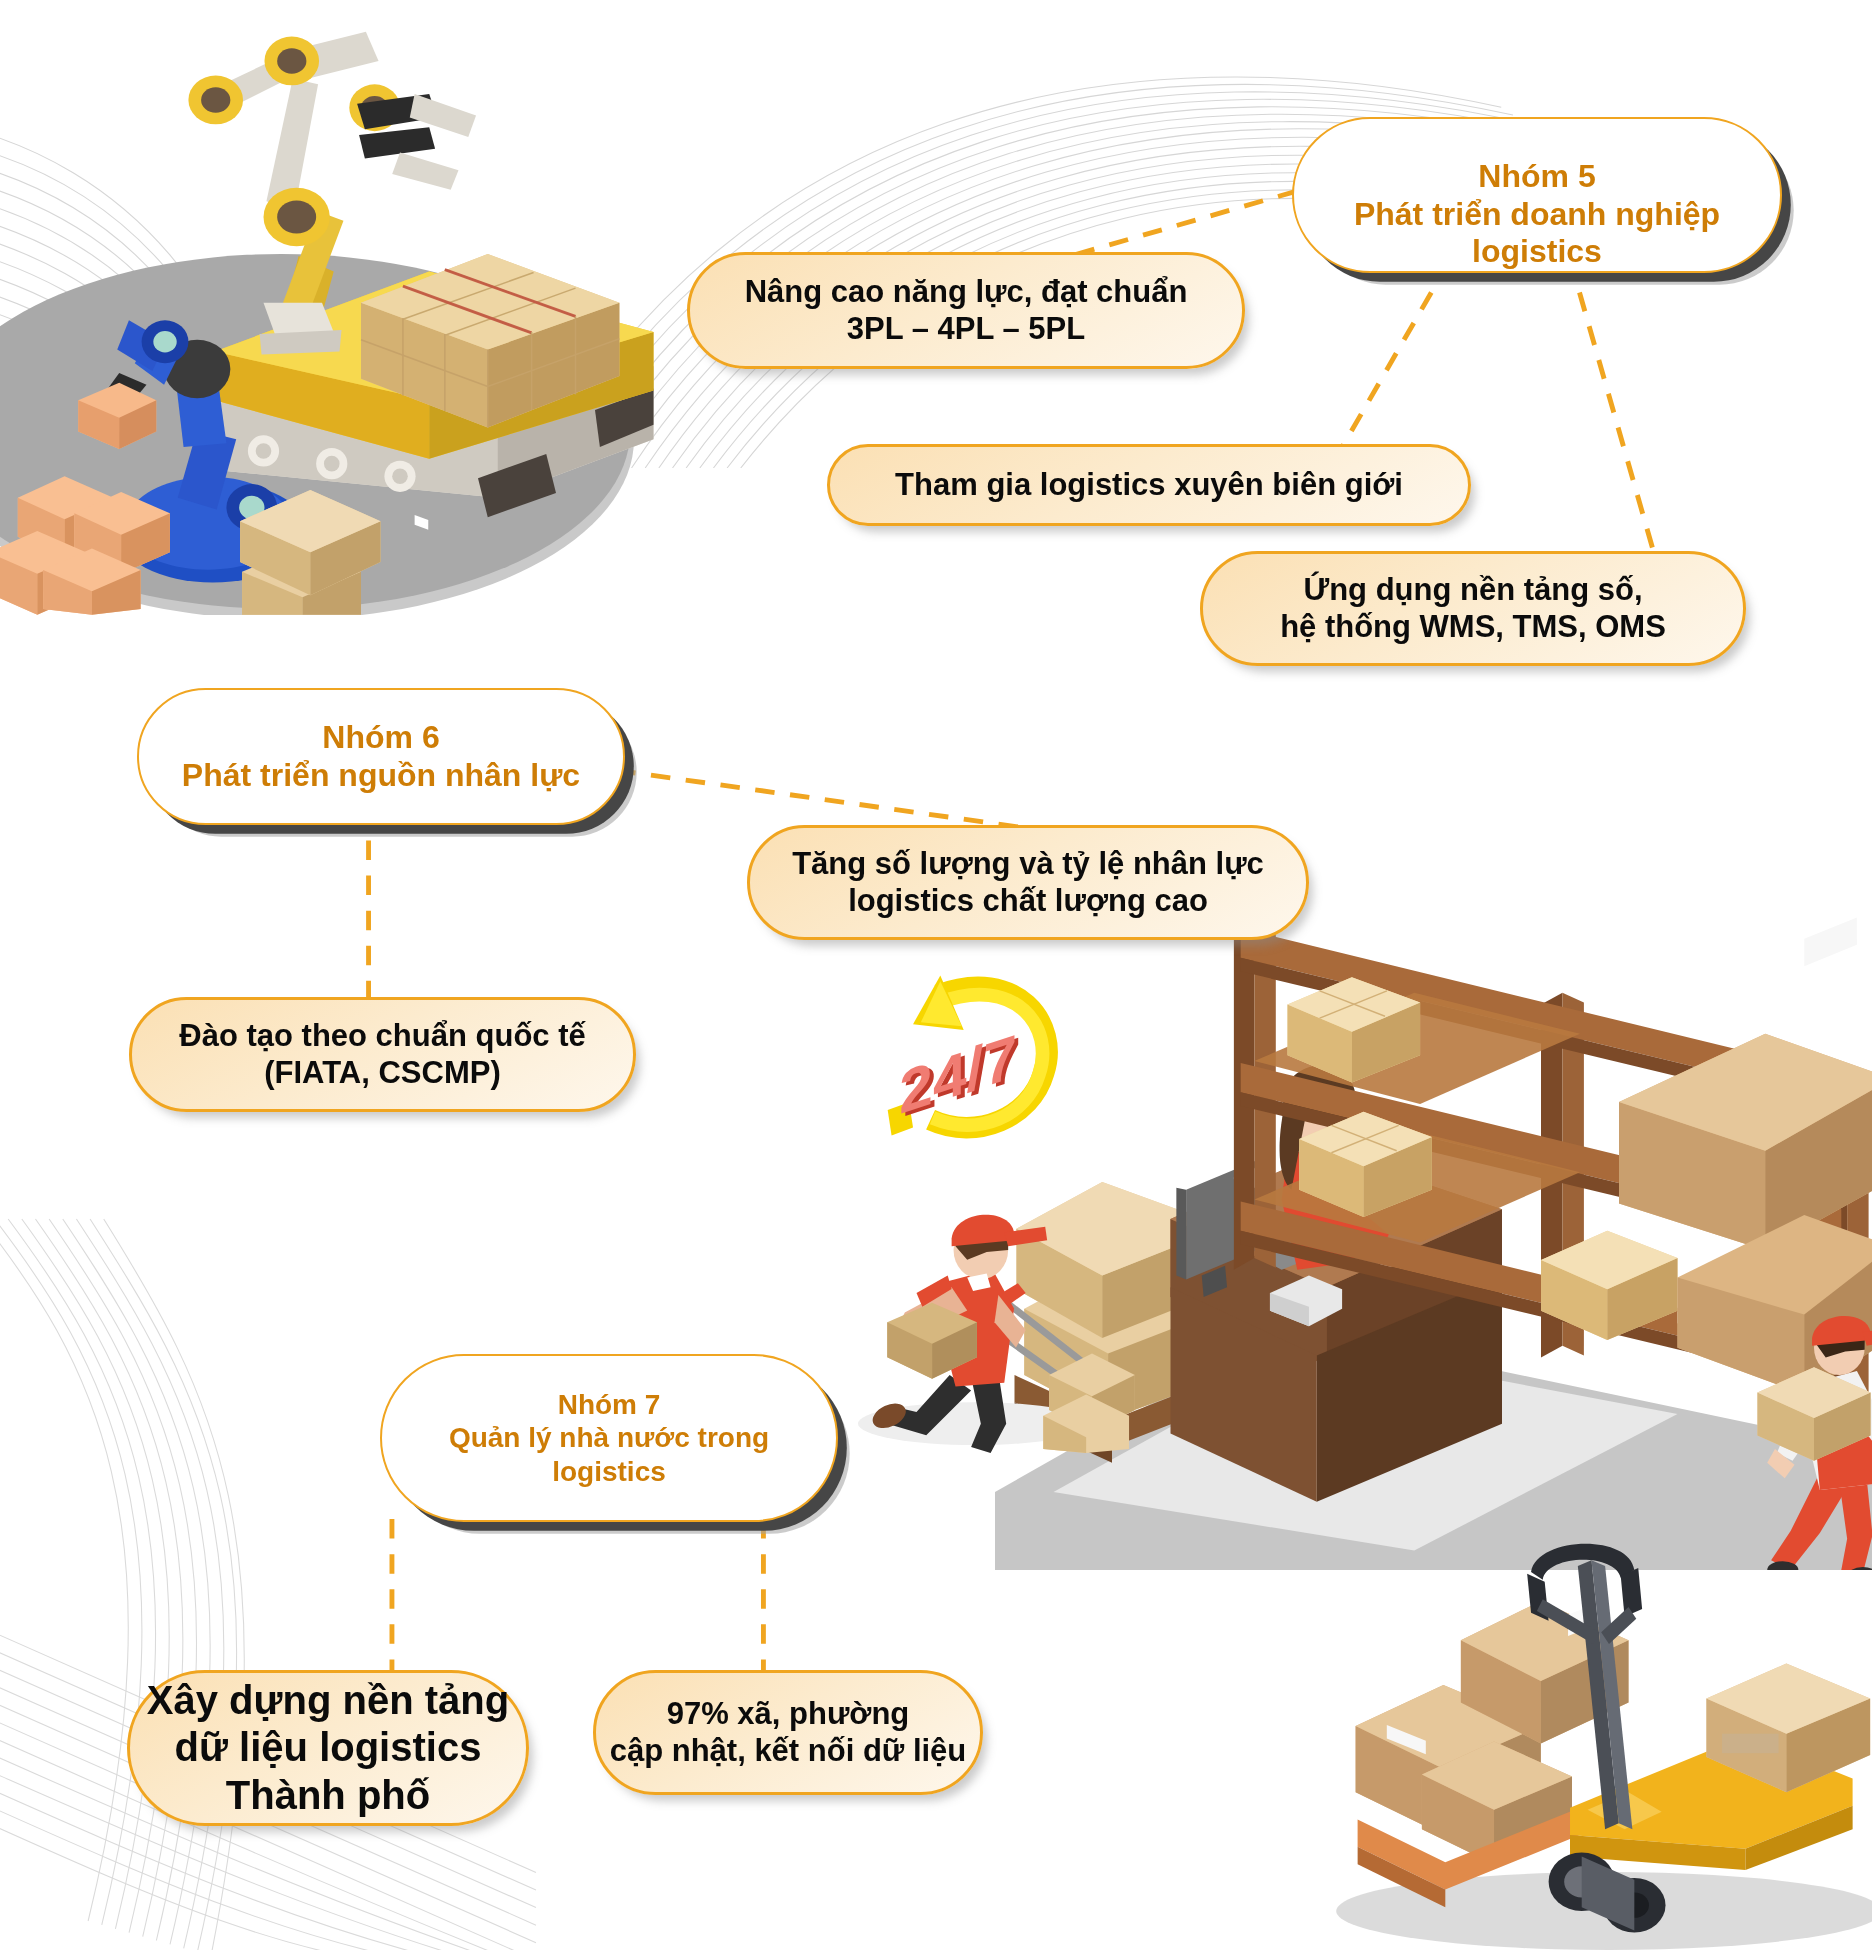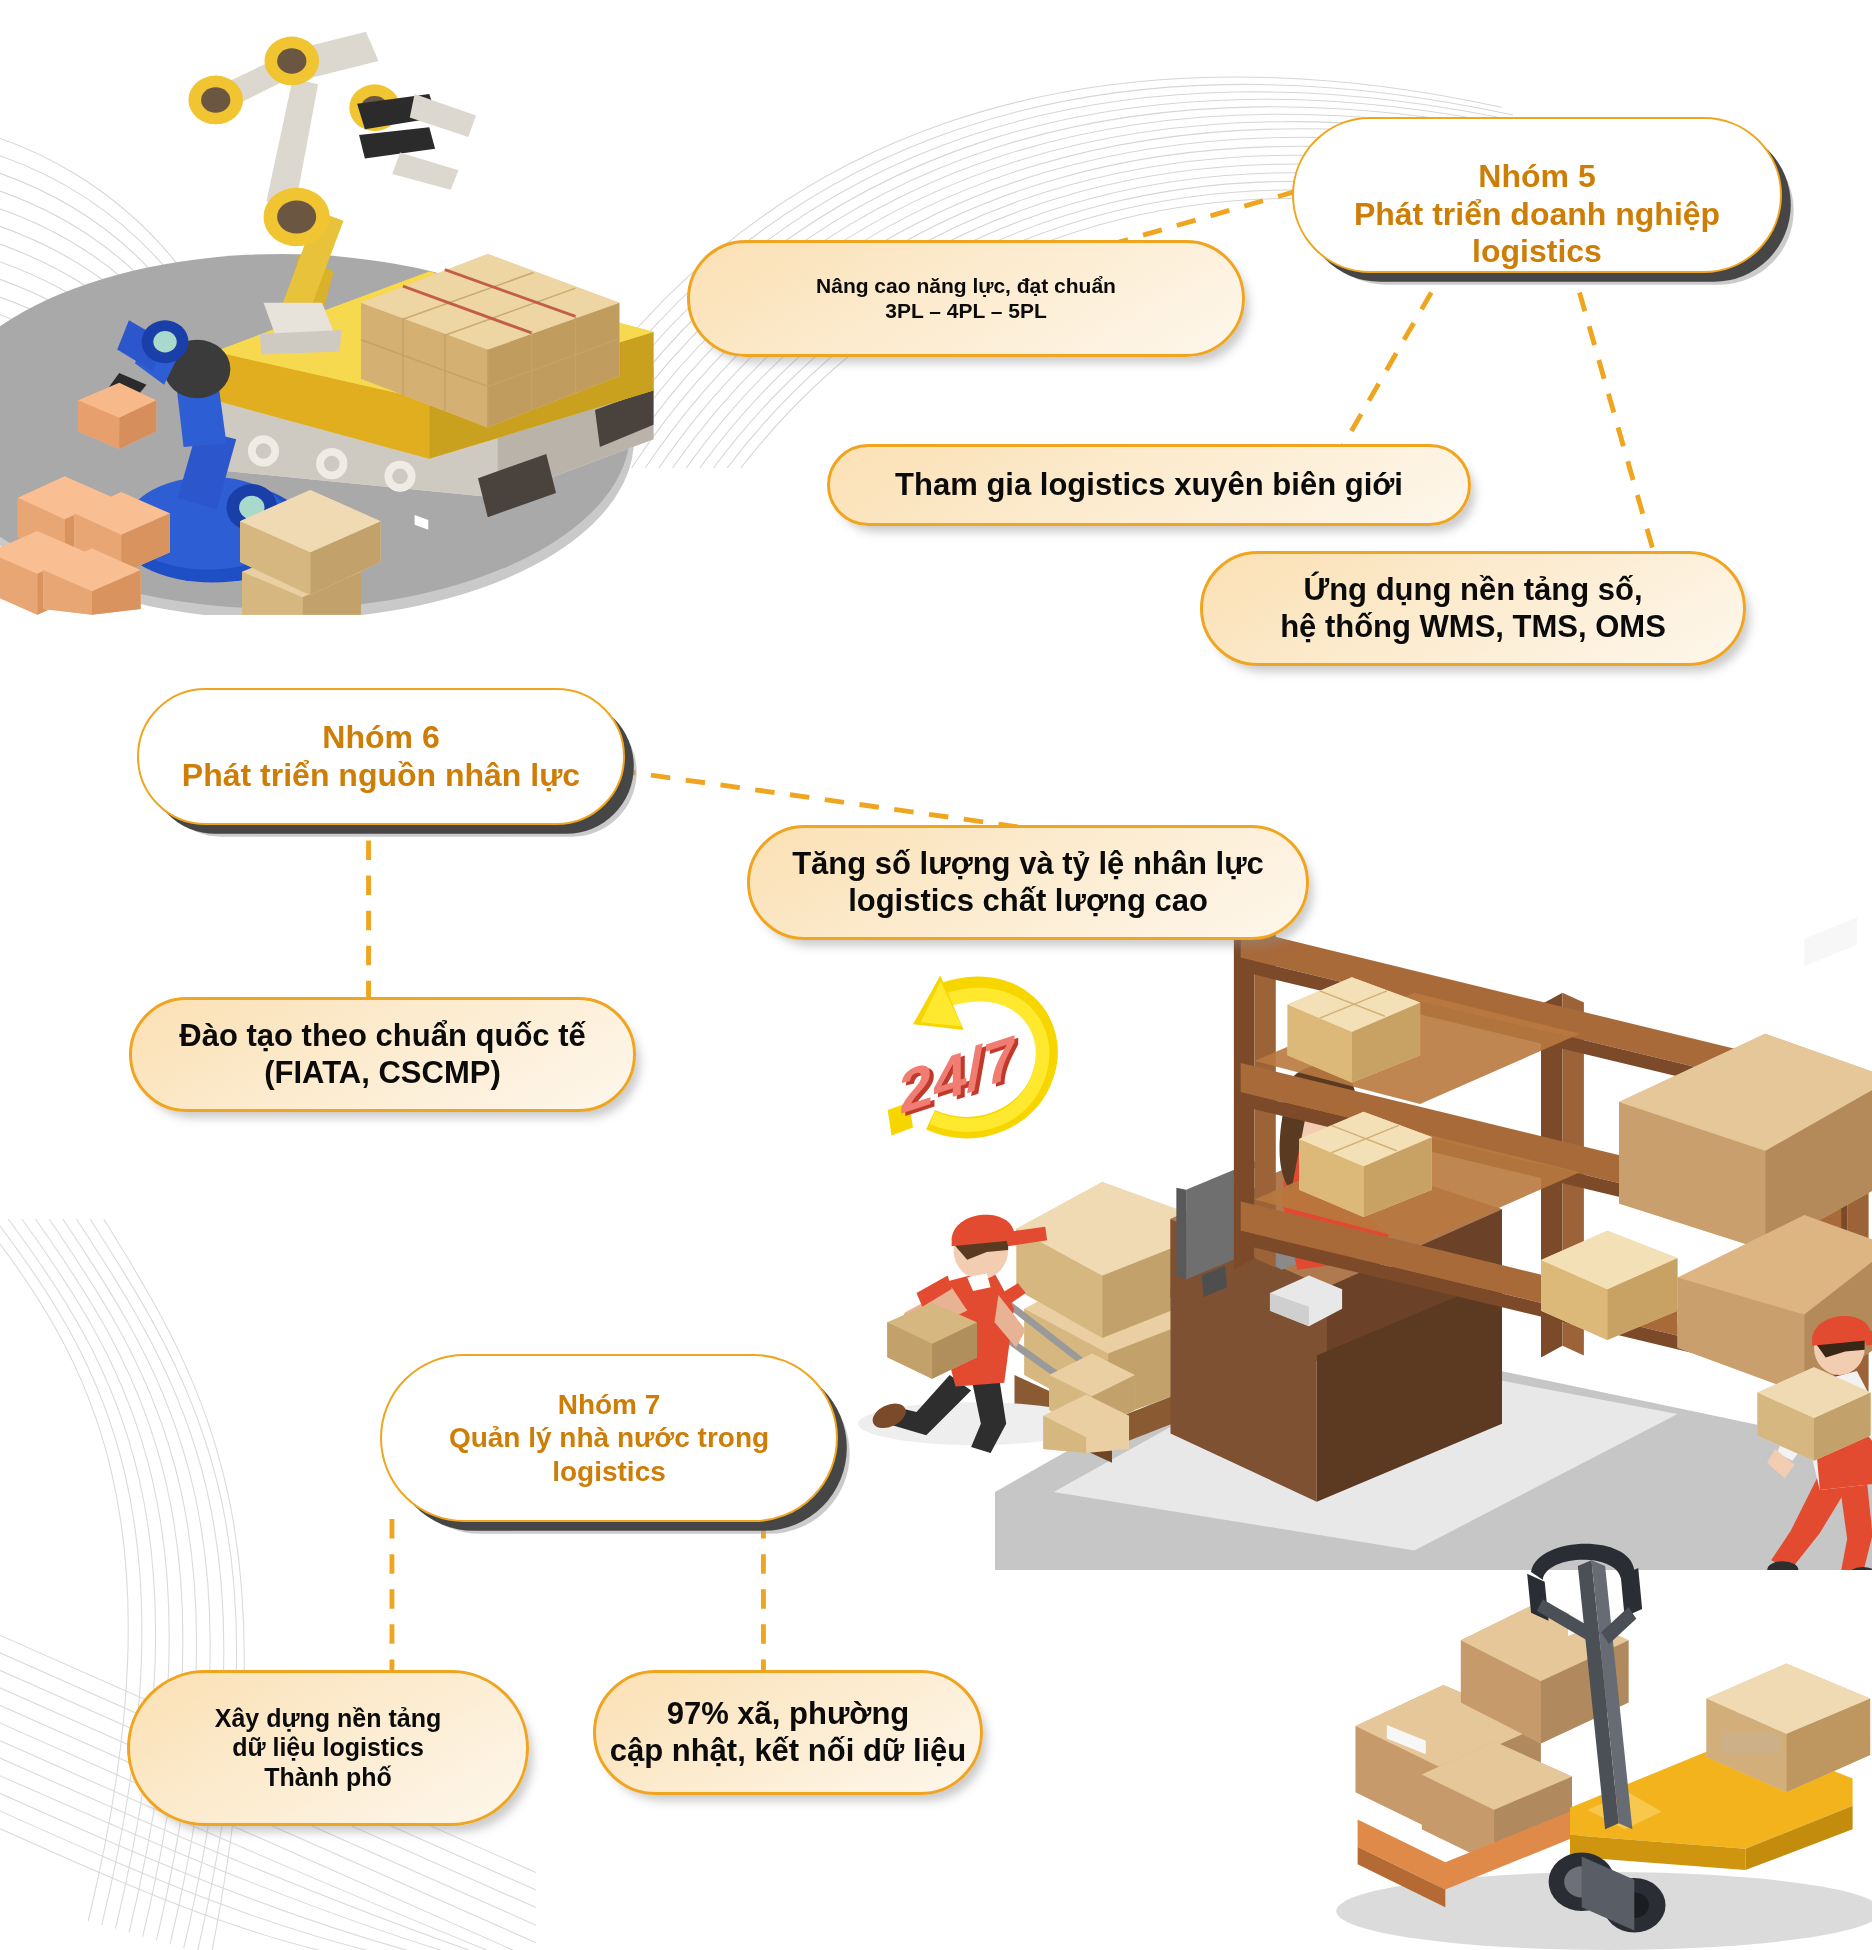--- a/index.html
+++ b/index.html
@@ -530,21 +530,21 @@
       <path d="M783 1558 L783 1718"></path>
     </g>
   </svg>
 
   <div class="node node-main" style="left:1292px; top:117px; width:490px; height:156px; font-size:32px;align-items:flex-end;">
     <span>Nhóm 5
 Phát triển doanh nghiệp
 logistics</span>
   </div>
 
-  <div class="node node-sub" style="left:687px; top:240px; width:558px; height:117px; font-size:21px;align-items:center;">
+  <div class="node node-sub" style="left:687px; top:252px; width:558px; height:117px; font-size:31px;align-items:center;">
     <span>Nâng cao năng lực, đạt chuẩn
 3PL – 4PL – 5PL</span>
   </div>
 
   <div class="node node-sub" style="left:827px; top:444px; width:644px; height:82px; font-size:31px;">
     <span>Tham gia logistics xuyên biên giới</span>
   </div>
 
   <div class="node node-sub" style="left:1200px; top:551px; width:546px; height:115px; font-size:31px;">
     <span>Ứng dụng nền tảng số,
@@ -565,21 +565,21 @@
     <span>Đào tạo theo chuẩn quốc tế
 (FIATA, CSCMP)</span>
   </div>
 
   <div class="node node-main" style="left:380px; top:1354px; width:458px; height:168px; font-size:28px;">
     <span>Nhóm 7
 Quản lý nhà nước trong
 logistics</span>
   </div>
 
-  <div class="node node-sub" style="left:127px; top:1670px; width:402px; height:156px; font-size:25px;">
+  <div class="node node-sub" style="left:127px; top:1670px; width:402px; height:156px; font-size:40px;">
     <span>Xây dựng nền tảng
 dữ liệu logistics
 Thành phố</span>
   </div>
 
   <div class="node node-sub" style="left:593px; top:1670px; width:390px; height:125px; font-size:31px;">
     <span>97% xã, phường
 cập nhật, kết nối dữ liệu</span>
   </div>
 

